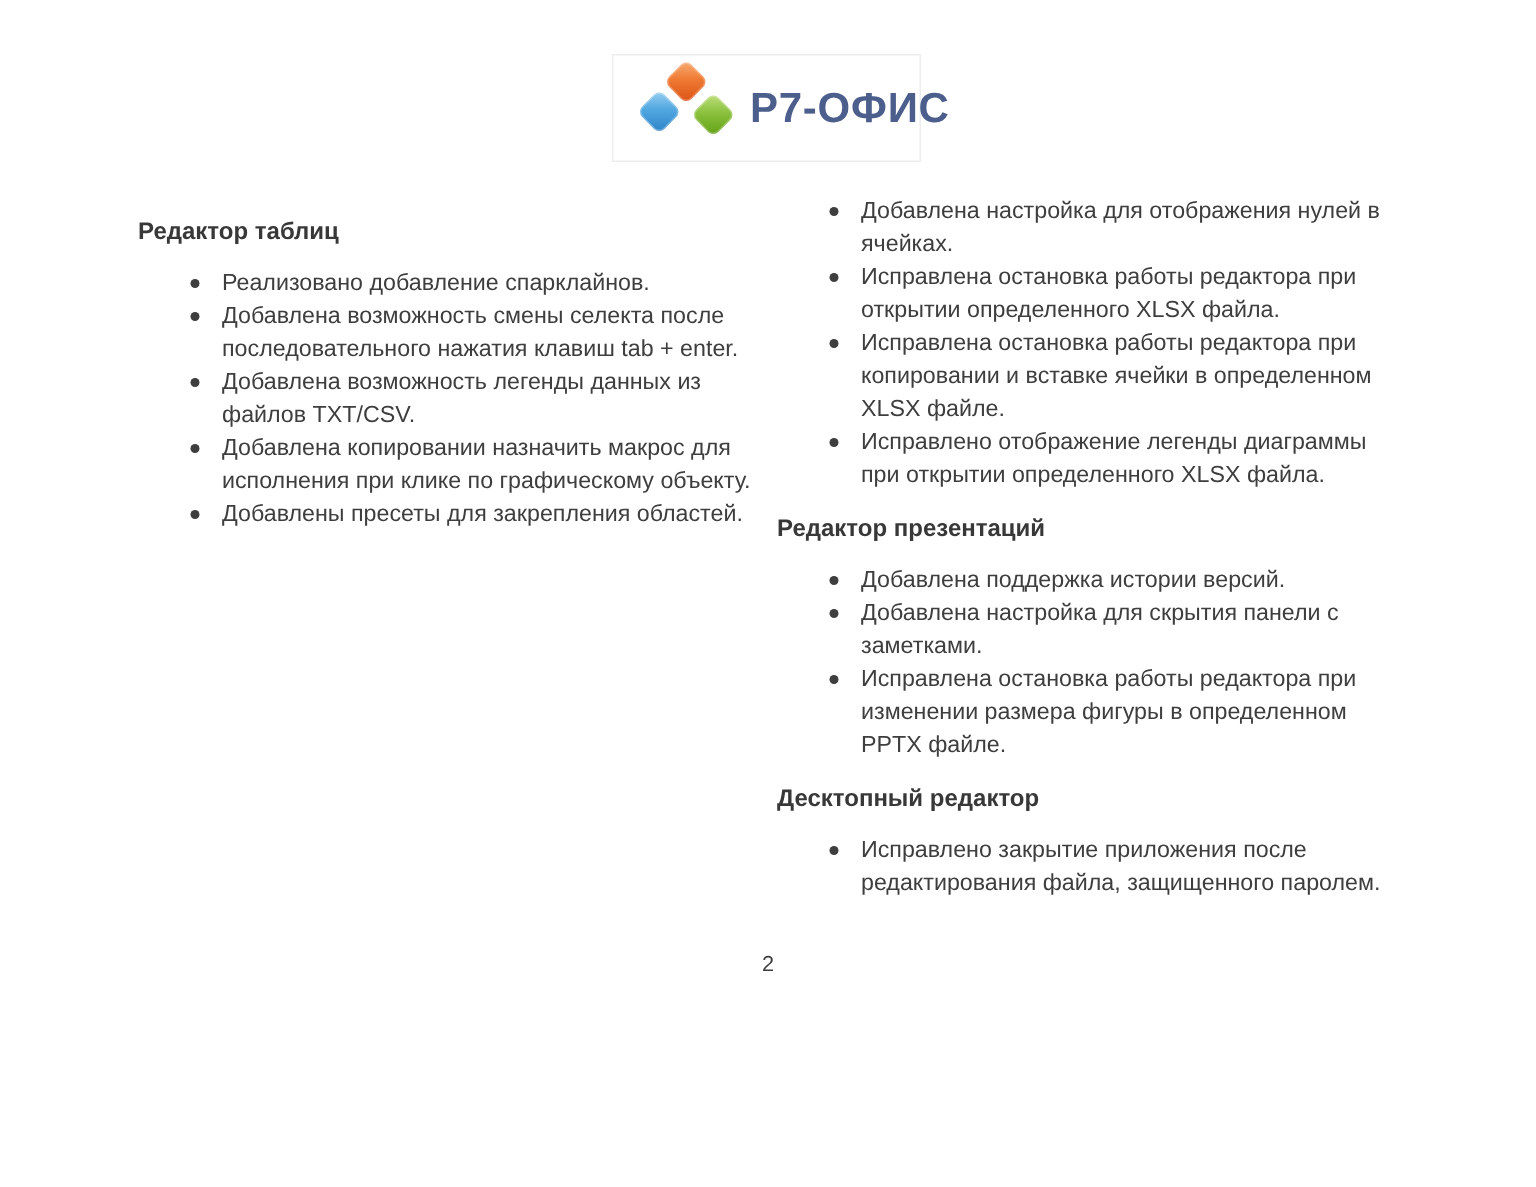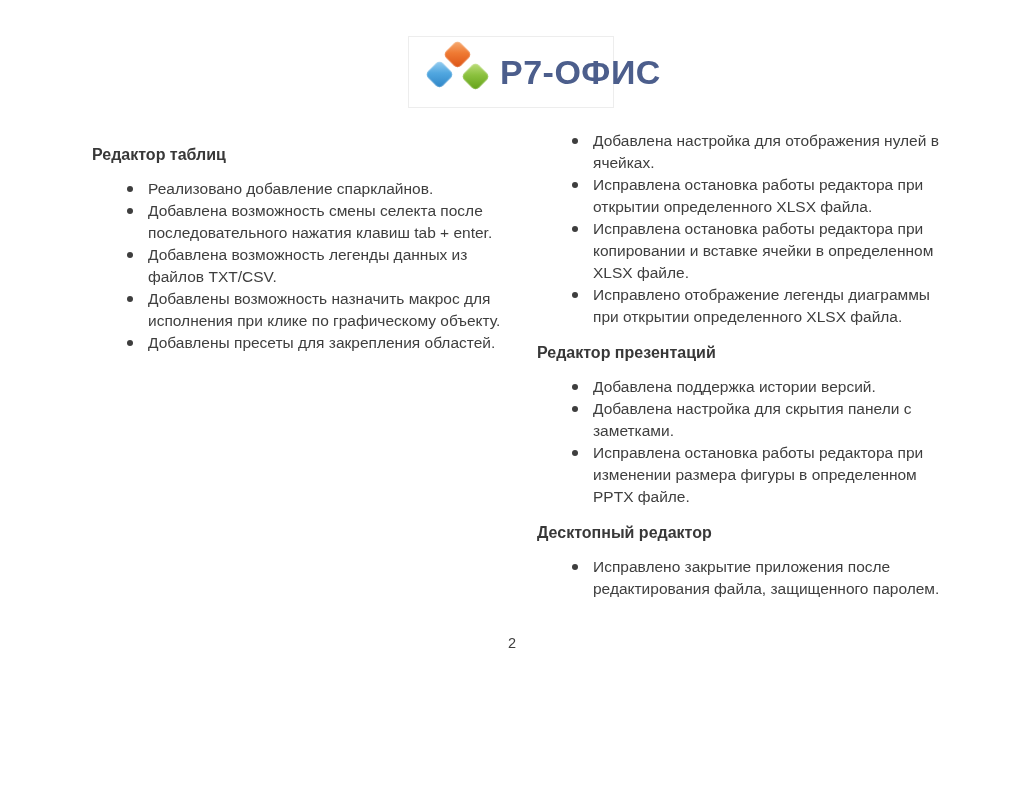--- a/index.html
+++ b/index.html
@@ -32,30 +32,30 @@
     box-shadow: inset 0 0 0 1px rgba(255,255,255,0.25);
   }
   .d-orange { left:20px; top:0px;
     background:linear-gradient(135deg, #f7b27a 0%, #ef7a33 45%, #da4f12 100%); }
   .d-blue { left:2px; top:20px;
     background:linear-gradient(135deg, #9fd2f2 0%, #51a7e0 45%, #2b82c4 100%); }
   .d-green { left:38px; top:22px;
     background:linear-gradient(135deg, #c4e184 0%, #8bc13e 45%, #5f9e14 100%); }
   .logo-text {
     margin-left:6px;
-    font-size:34px; font-weight:bold;
+    font-size:28px; font-weight:bold;
     letter-spacing:0.5px;
     color:var(--logo-text, #4c5e8c);
     white-space:nowrap;
   }
 
   
   .col { position:absolute; top:130px; }
   .col-left  { left:92px;  width:412px; }
-  .col-right { left:537px; width:406px; }
+  .col-right { left:518px; width:406px; }
 
   .section h2 {
     font-size:16px; line-height:20px;
     font-weight:bold;
     color:var(--heading, #383838);
     margin:15px 0 13px 0;
   }
   .section ul { list-style:none; margin:0; padding:0 0 0 56px; }
   .section li {
     position:relative;
@@ -91,21 +91,21 @@
     <div class="logo-text">Р7-ОФИС</div>
   </div>
 
   <div class="col col-left">
     <div class="section">
       <h2>Редактор таблиц</h2>
       <ul>
         <li>Реализовано добавление спарклайнов.</li>
         <li>Добавлена возможность смены селекта после последовательного нажатия клавиш tab + enter.</li>
         <li>Добавлена возможность легенды данных из файлов TXT/CSV.</li>
-        <li>Добавлены возможность назначить макрос для исполнения при клике по графическому объекту.</li>
+        <li>Добавлена копировании назначить макрос для исполнения при клике по графическому объекту.</li>
         <li>Добавлены пресеты для закрепления областей.</li>
       </ul>
     </div>
   </div>
 
   <div class="col col-right">
     <div class="section">
       <ul>
         <li>Добавлена настройка для отображения нулей в ячейках.</li>
         <li>Исправлена остановка работы редактора при открытии определенного XLSX файла.</li>

